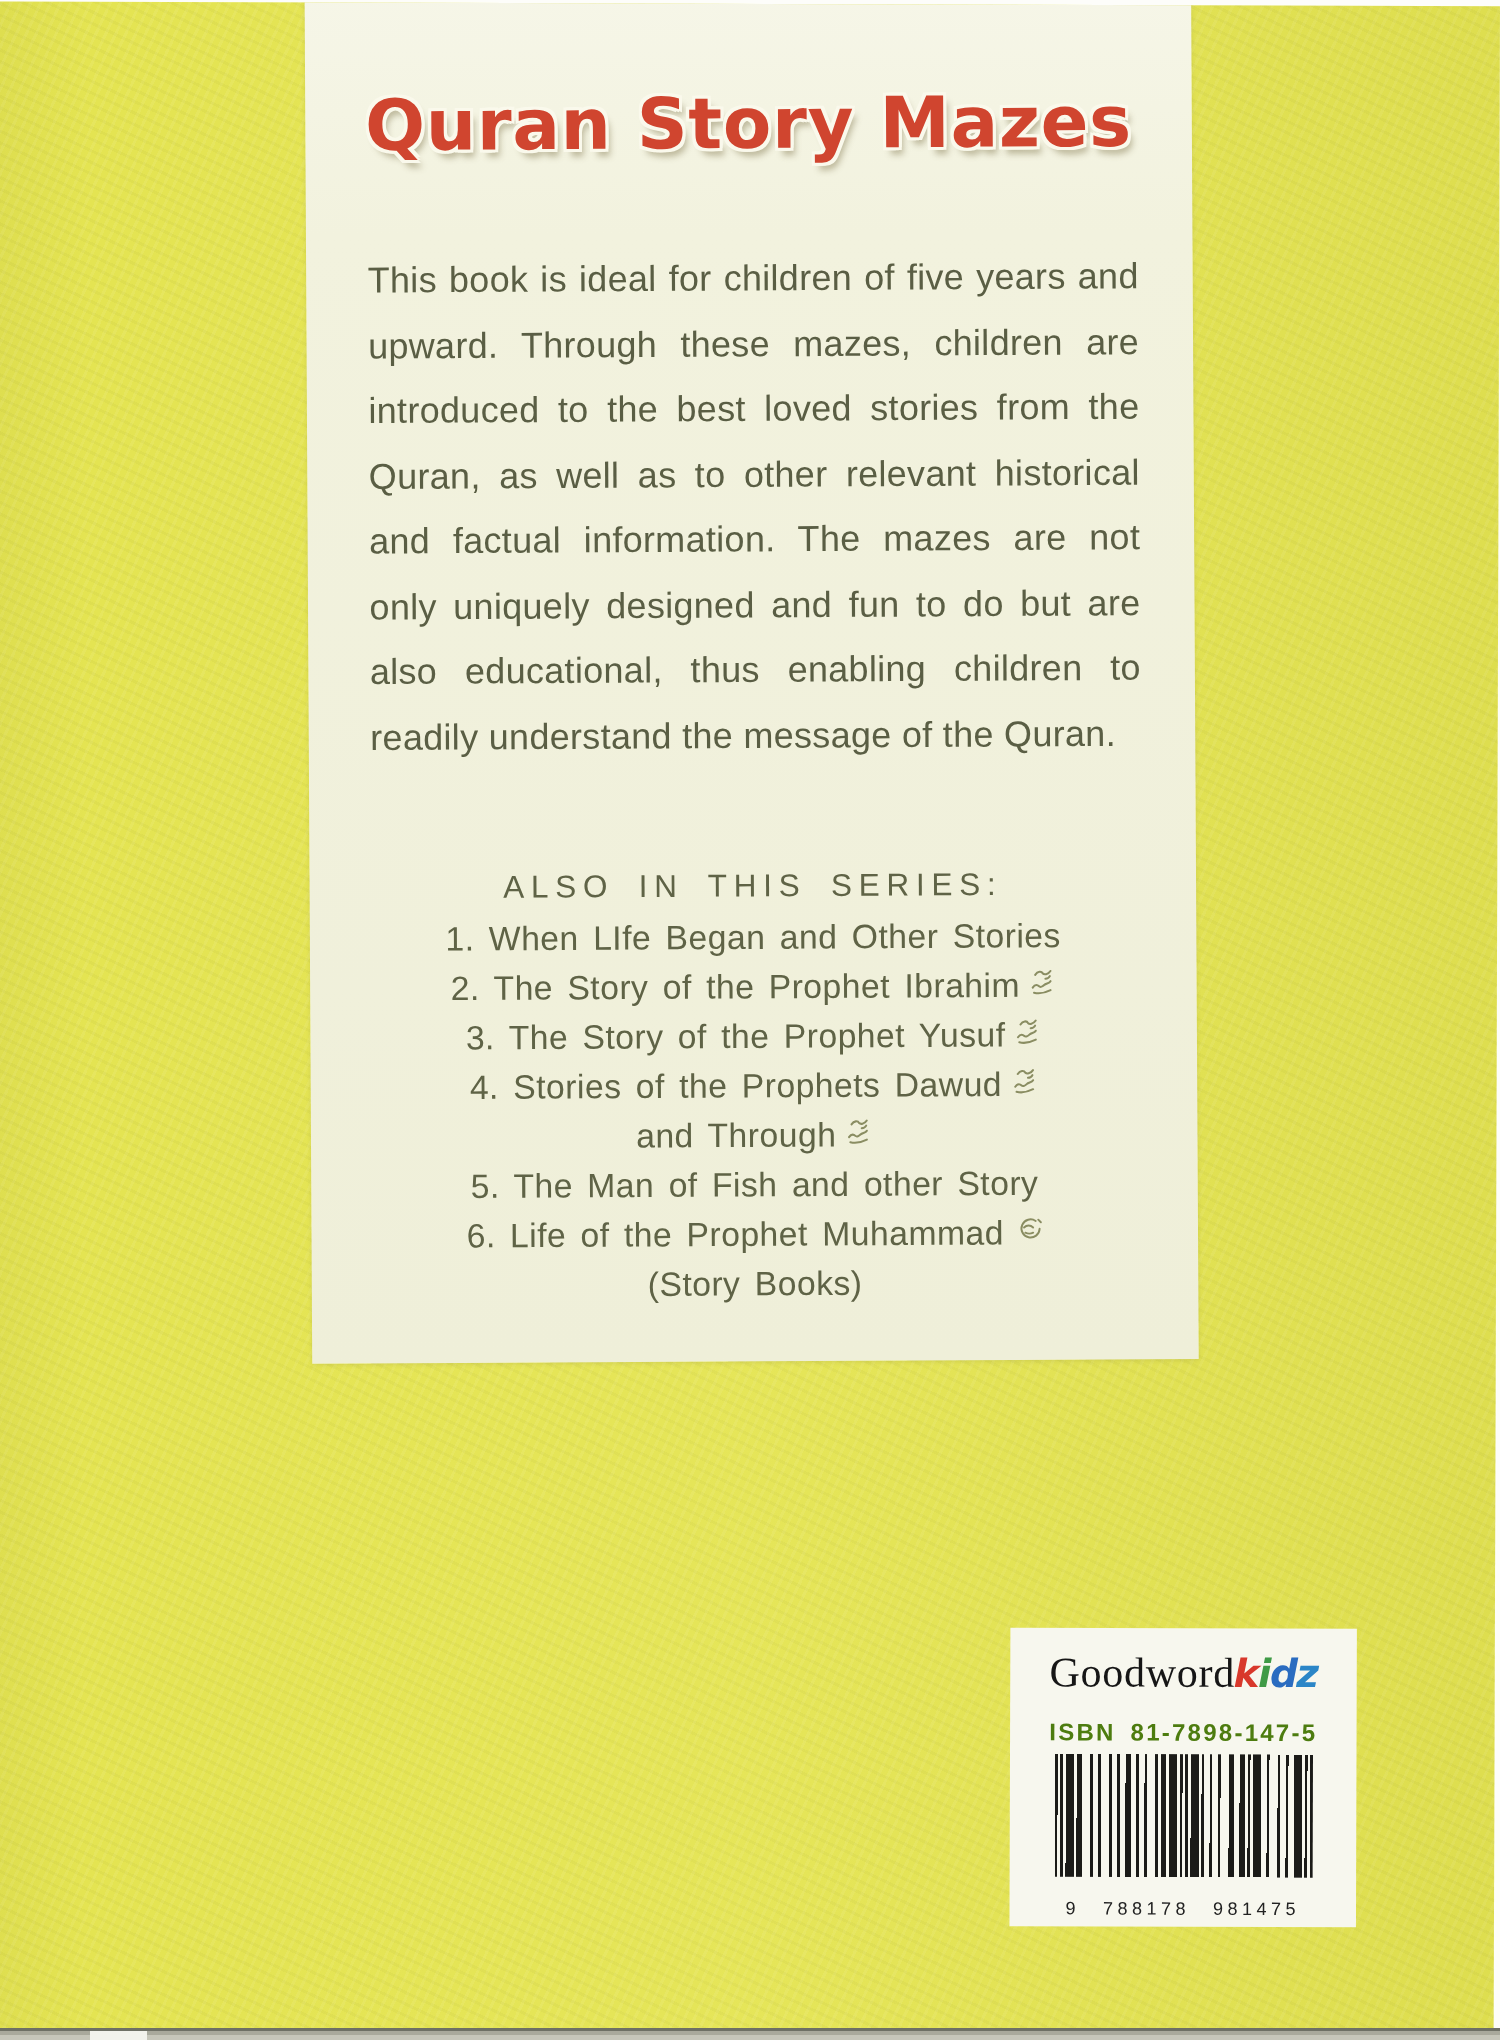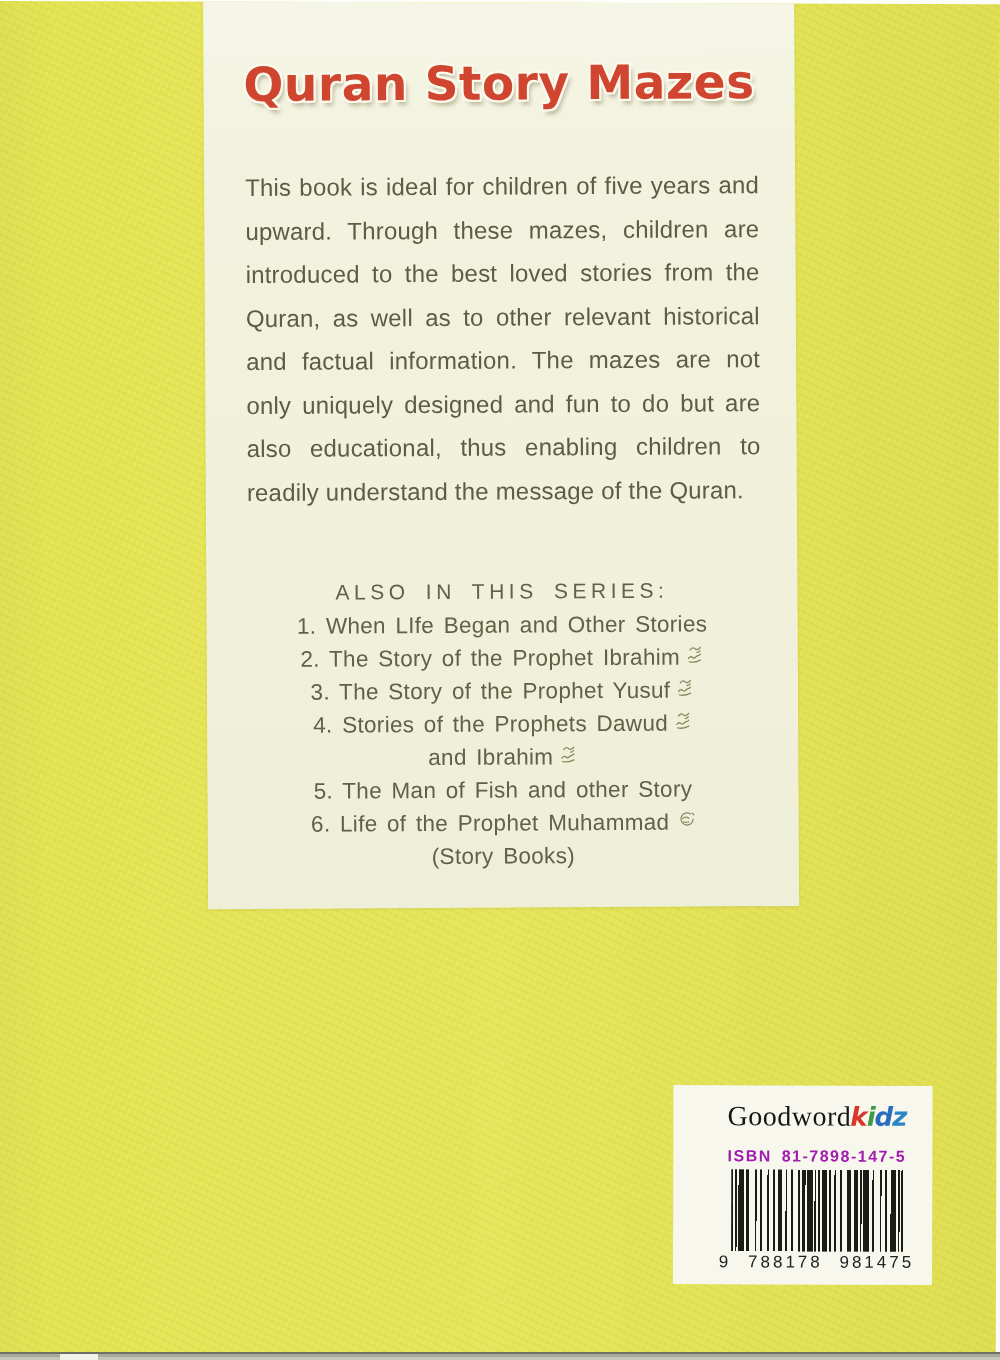--- a/index.html
+++ b/index.html
@@ -63,44 +63,43 @@
     font-size:22.5px;line-height:33px;height:33px;
     letter-spacing:.3px;word-spacing:3px;
   }
   .hon{flex:0 0 auto;margin-top:-4px;}
 
   
   .pubbox{
     position:absolute;left:677px;top:1082px;width:231px;height:199px;
     background:#f7f7ee;
     text-align:center;
-    padding-left:28px;
   }
   .logo{margin-top:14px;line-height:34px;white-space:nowrap;}
   .gw{
     font-family:"Liberation Serif", serif;
     font-size:28px;color:#161616;letter-spacing:.5px;
   }
   .kidz{margin-left:-1px;}
   .kidz span{
     font-family:"DejaVu Sans", sans-serif;
     font-weight:bold;font-style:italic;font-size:26px;letter-spacing:-1px;
   }
   .isbn{
     margin-top:10px;
     font-size:16px;font-weight:bold;letter-spacing:1.5px;word-spacing:4px;
-    color:#a21caf;line-height:18px;
+    color:#4d7c0f;line-height:18px;
   }
   .barcode{
     display:block;margin:4px auto 0 auto;width:172px;height:82px;
   }
   .barcode rect{fill:#1b1b18;}
   .ean-digits{
-    margin-top:2px;
-    font-size:17px;letter-spacing:3px;word-spacing:9px;color:#222;line-height:18px;
+    margin-top:12px;
+    font-size:12px;letter-spacing:3px;word-spacing:9px;color:#222;line-height:18px;
   }
 
   
   .bottom-edge{
     position:absolute;left:0;right:0;bottom:0;height:8px;
     background:linear-gradient(180deg,#6e7065 0 2px,#a9a99c 2px 5px,#c6c6ba 5px 100%);
   }
   .bottom-notch{
     position:absolute;left:60px;bottom:0;width:38px;height:6px;background:#f2f2ec;
   }
@@ -164,21 +163,21 @@
             <g fill="none" stroke="#8a8d62" stroke-width="1.6" stroke-linecap="round">
               <path d="M4 5 c2 -3 5 -3 6 -1 c1 1 4 1 6 -2"></path>
               <path d="M12 8 c1.5 0 3 -1 3.5 -2"></path>
               <path d="M2 15 c2 -3 4 -2 5 -1 c1 1 3 0 4 -1 c1.5 -1.5 4 -1 5 -3"></path>
               <path d="M3 19 c4 1 9 0 13 -2"></path>
             </g>
           </svg>
         </div>
 
         <div class="series-line">
-          <span>and Ibrahim</span>
+          <span>and Through</span>
           <svg class="hon" width="17" height="19" viewBox="0 0 20 22">
             <g fill="none" stroke="#8a8d62" stroke-width="1.6" stroke-linecap="round">
               <path d="M4 5 c2 -3 5 -3 6 -1 c1 1 4 1 6 -2"></path>
               <path d="M12 8 c1.5 0 3 -1 3.5 -2"></path>
               <path d="M2 15 c2 -3 4 -2 5 -1 c1 1 3 0 4 -1 c1.5 -1.5 4 -1 5 -3"></path>
               <path d="M3 19 c4 1 9 0 13 -2"></path>
             </g>
           </svg>
         </div>
 

